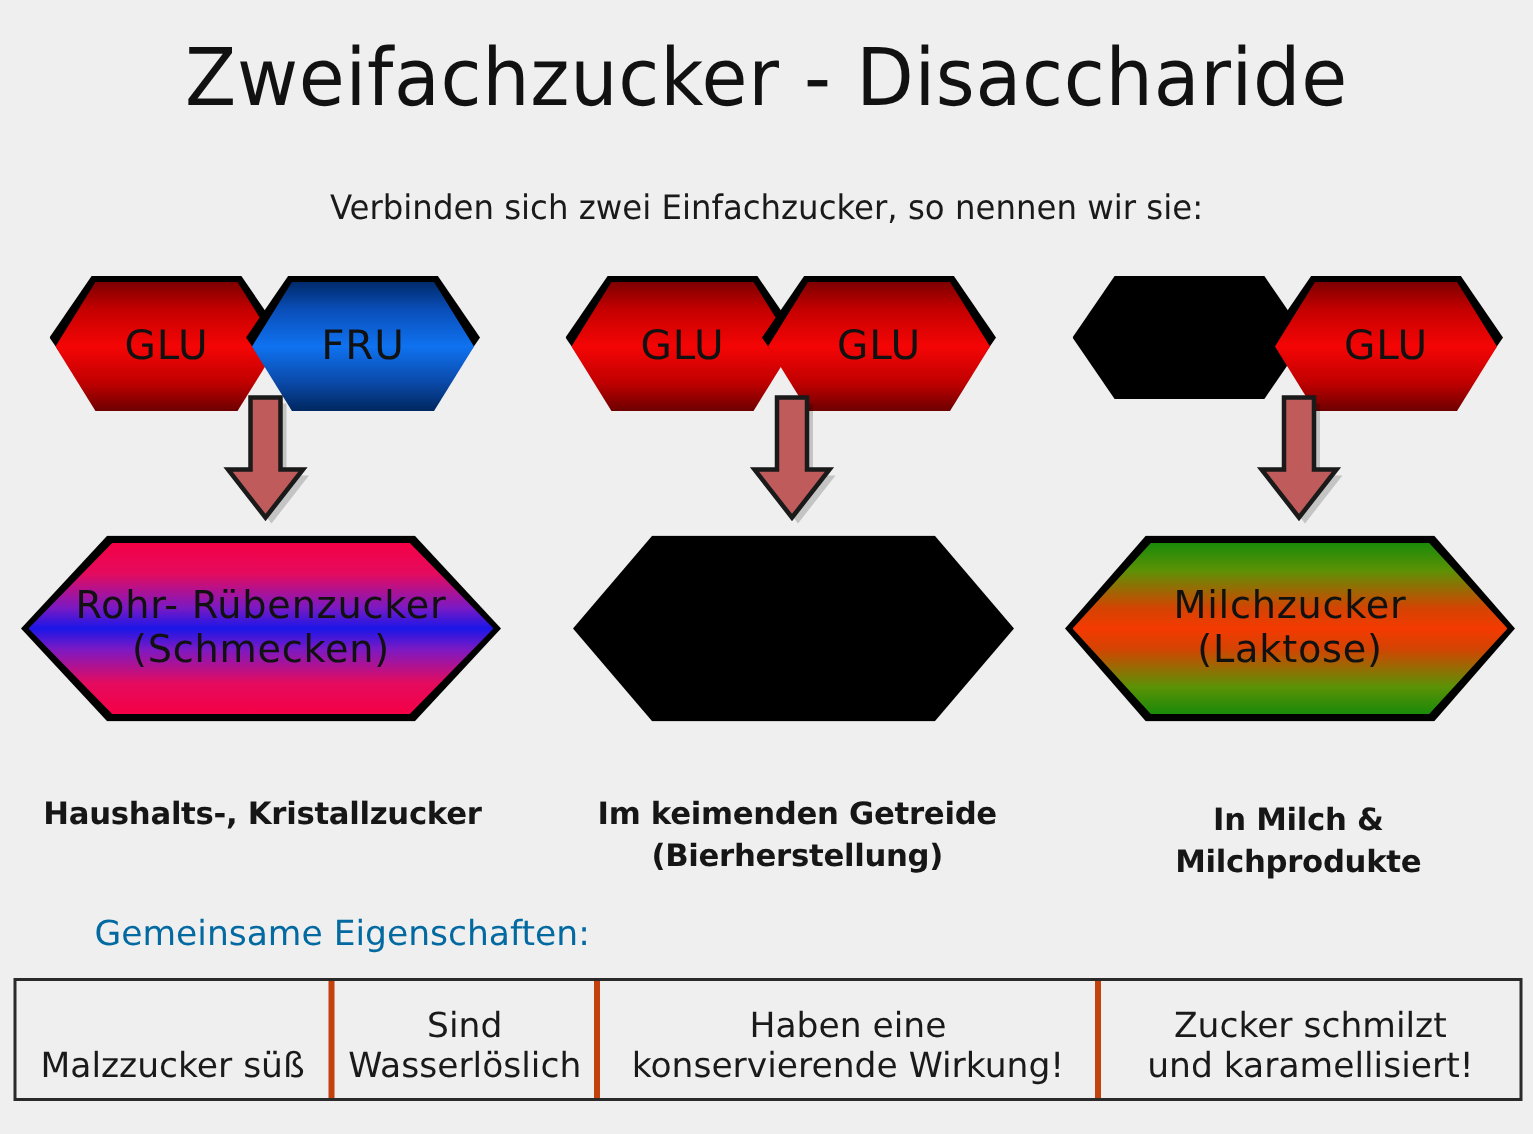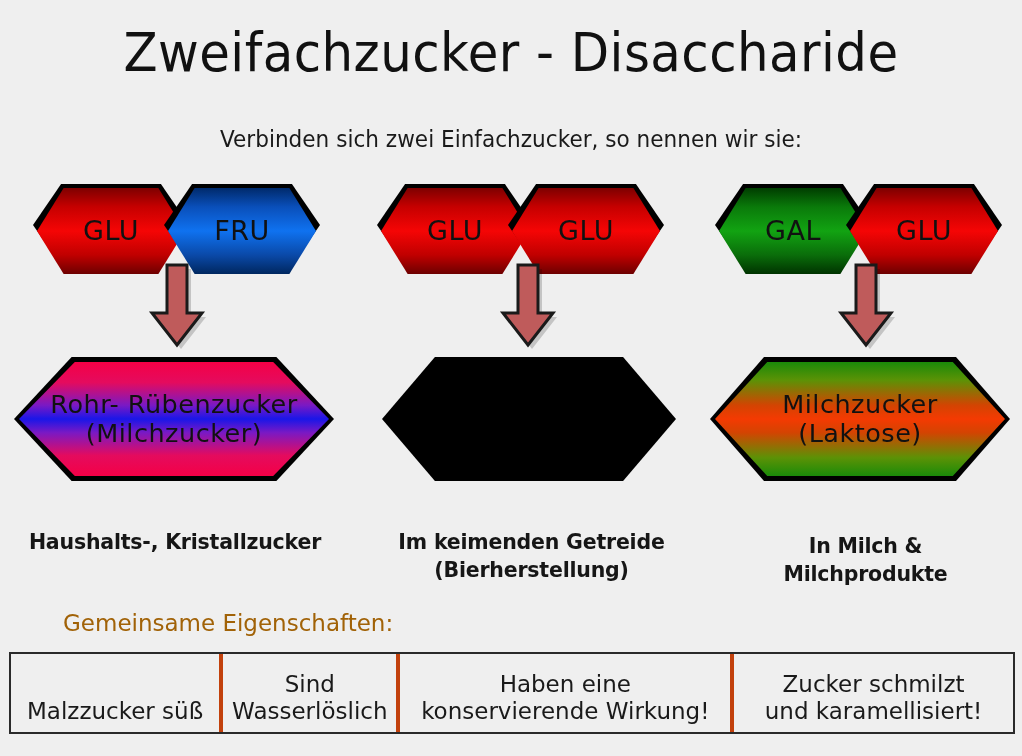--- a/index.html
+++ b/index.html
@@ -105,21 +105,21 @@
     white-space: pre-line;
     letter-spacing: -0.2px;
   }
 
   
   .props-heading {
     position: absolute;
     left: 63px;
     top: 610px;
     font-size: 23px;
-    color: #a16207;
+    color: #0369a1;
   }
   .props-table {
     position: absolute;
     left: 9px;
     top: 652px;
     width: 1006px;
     height: 82px;
     display: flex;
     border: 2px solid #2a2a2a;
     box-sizing: border-box;
@@ -163,21 +163,21 @@
       <g transform="translate(3,3)">
         <path d="M15,0 L35,0 L35,48 L50,48 L25,80 L0,48 L15,48 Z" fill="#000000" opacity="0.18" transform="translate(4,4)"></path>
         <path d="M15,0 L35,0 L35,48 L50,48 L25,80 L0,48 L15,48 Z" fill="#bf5b5b" stroke="#1a1a1a" stroke-width="3" stroke-linejoin="miter"></path>
       </g>
     </svg>
   </div>
 
   <div class="hex-outline" style="left:14px; top:357px; width:320px; height:124px;"></div>
   <div class="hex g-sacch" style="left:19px; top:362px; width:310px; height:114px;">
     <span class="hex-label di-label">Rohr- Rübenzucker
-(Milchzucker)</span>
+(Schmecken)</span>
   </div>
 
   <div class="caption" style="left:0px; top:529px; width:350px;">Haushalts-, Kristallzucker</div>
 
   <div class="hex-outline mono-outline" style="left:377px; top:184px;"></div>
   <div class="hex mono g-red" style="left:381px; top:188px;">
     <span class="hex-label">GLU</span>
   </div>
 
   <div class="hex-outline mono-outline" style="left:508px; top:184px;"></div>
@@ -193,23 +193,20 @@
       </g>
     </svg>
   </div>
 
   <div class="hex-outline" style="left:382px; top:357px; width:294px; height:124px;"></div>
 
   <div class="caption" style="left:359px; top:529px; width:345px;">Im keimenden Getreide
 (Bierherstellung)</div>
 
   <div class="hex-outline mono-outline" style="left:715px; top:184px;"></div>
-  <div class="hex mono g-green" style="left:719px; top:188px;">
-    <span class="hex-label">GAL</span>
-  </div>
 
   <div class="hex-outline mono-outline" style="left:846px; top:184px;"></div>
   <div class="hex mono g-red" style="left:850px; top:188px;">
     <span class="hex-label">GLU</span>
   </div>
 
   <div class="arrow" style="left:838px; top:262px;">
     <svg width="56" height="88" viewBox="0 0 56 88">
       <g transform="translate(3,3)">
         <path d="M15,0 L35,0 L35,48 L50,48 L25,80 L0,48 L15,48 Z" fill="#000000" opacity="0.18" transform="translate(4,4)"></path>

